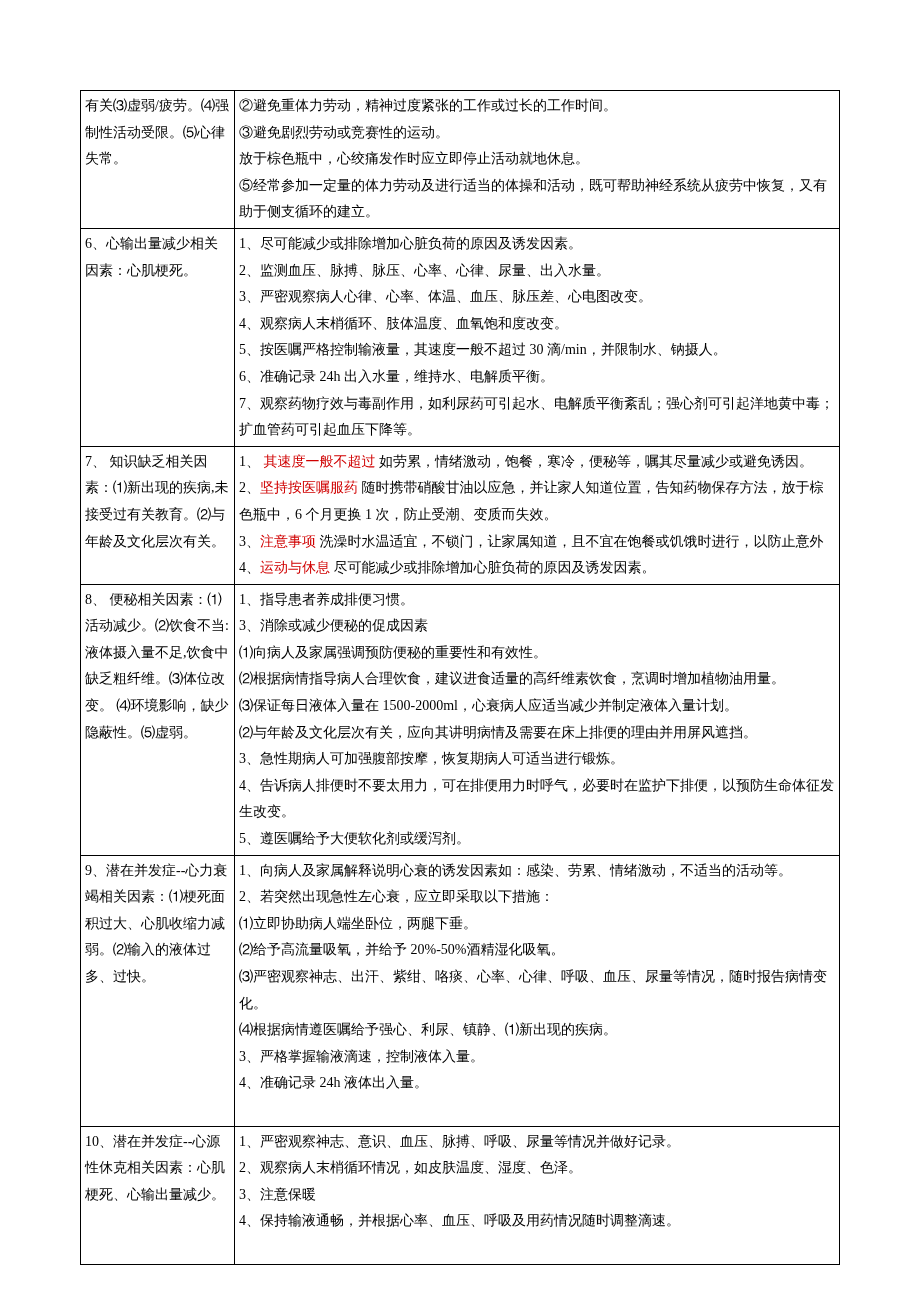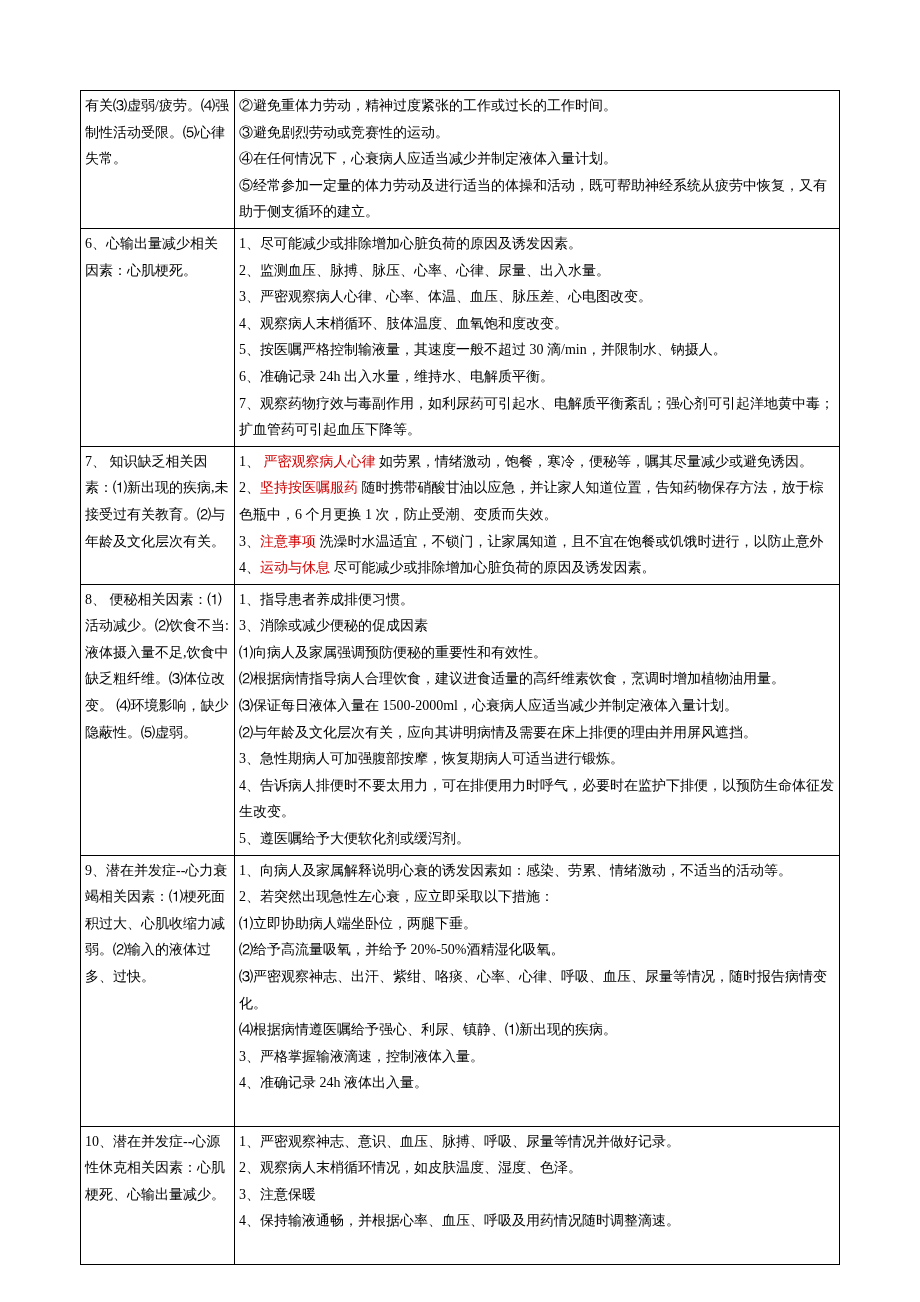--- a/index.html
+++ b/index.html
@@ -40,40 +40,40 @@
 <body>
 
 <div class="page">
   <table>
     <tbody id="tbody">
         <tr>
           <td class="left"><span class="line" data-bind="rows.0.left.0">有关</span><span class="line" data-bind="rows.0.left.1">⑶虚弱/疲劳。</span><span class="line" data-bind="rows.0.left.2">⑷强制性活动受限。</span><span class="line" data-bind="rows.0.left.3">⑸心律失常。</span></td>
           <td>
             <span class="line"><span data-bind="rows.0.right.0.segments.0.t">②避免重体力劳动，精神过度紧张的工作或过长的工作时间。</span></span>
             <span class="line"><span data-bind="rows.0.right.1.segments.0.t">③避免剧烈劳动或竞赛性的运动。</span></span>
-            <span class="line"><span data-bind="rows.0.right.2.segments.0.t">④在任何情况下，心衰病人应适当减少并制定液体入量计划。</span></span>
+            <span class="line"><span data-bind="rows.0.right.2.segments.0.t">放于棕色瓶中，心绞痛发作时应立即停止活动就地休息。</span></span>
             <span class="line"><span data-bind="rows.0.right.3.segments.0.t">⑤经常参加一定量的体力劳动及进行适当的体操和活动，既可帮助神经系统从疲劳中恢复，又有助于侧支循环的建立。</span></span>
           </td>
         </tr>
         <tr>
           <td class="left"><span class="line" data-bind="rows.1.left.0">6、心输出量减少</span><span class="line" data-bind="rows.1.left.1">相关因素：</span><span class="line" data-bind="rows.1.left.2">心肌梗死。</span></td>
           <td>
             <span class="line"><span data-bind="rows.1.right.0.segments.0.t">1、尽可能减少或排除增加心脏负荷的原因及诱发因素。</span></span>
             <span class="line"><span data-bind="rows.1.right.1.segments.0.t">2、监测血压、脉搏、脉压、心率、心律、尿量、出入水量。</span></span>
             <span class="line"><span data-bind="rows.1.right.2.segments.0.t">3、严密观察病人心律、心率、体温、血压、脉压差、心电图改变。</span></span>
             <span class="line"><span data-bind="rows.1.right.3.segments.0.t">4、观察病人末梢循环、肢体温度、血氧饱和度改变。</span></span>
             <span class="line"><span data-bind="rows.1.right.4.segments.0.t">5、按医嘱严格控制输液量，其速度一般不超过 30 滴/min，并限制水、钠摄人。</span></span>
             <span class="line"><span data-bind="rows.1.right.5.segments.0.t">6、准确记录 24h 出入水量，维持水、电解质平衡。</span></span>
             <span class="line"><span data-bind="rows.1.right.6.segments.0.t">7、观察药物疗效与毒副作用，如利尿药可引起水、电解质平衡紊乱；强心剂可引起洋地黄中毒；扩血管药可引起血压下降等。</span></span>
           </td>
         </tr>
         <tr>
           <td class="left"><span class="line" data-bind="rows.2.left.0">7、 知识缺乏</span><span class="line" data-bind="rows.2.left.1">相关因素：</span><span class="line" data-bind="rows.2.left.2">⑴新出现的疾病,未接受过有关教育。</span><span class="line" data-bind="rows.2.left.3">⑵与年龄及文化层次有关。</span></td>
           <td>
-            <span class="line"><span data-bind="rows.2.right.0.segments.0.t">1、 </span><span class="red" data-bind="rows.2.right.0.segments.1.t">严密观察病人心律</span><span data-bind="rows.2.right.0.segments.2.t"> 如劳累，情绪激动，饱餐，寒冷，便秘等，嘱其尽量减少或避免诱因。</span></span>
+            <span class="line"><span data-bind="rows.2.right.0.segments.0.t">1、 </span><span class="red" data-bind="rows.2.right.0.segments.1.t">其速度一般不超过</span><span data-bind="rows.2.right.0.segments.2.t"> 如劳累，情绪激动，饱餐，寒冷，便秘等，嘱其尽量减少或避免诱因。</span></span>
             <span class="line"><span data-bind="rows.2.right.1.segments.0.t">2、</span><span class="red" data-bind="rows.2.right.1.segments.1.t">坚持按医嘱服药</span><span data-bind="rows.2.right.1.segments.2.t"> 随时携带硝酸甘油以应急，并让家人知道位置，告知药物保存方法，放于棕色瓶中，6 个月更换 1 次，防止受潮、变质而失效。</span></span>
             <span class="line"><span data-bind="rows.2.right.2.segments.0.t">3、</span><span class="red" data-bind="rows.2.right.2.segments.1.t">注意事项</span><span data-bind="rows.2.right.2.segments.2.t"> 洗澡时水温适宜，不锁门，让家属知道，且不宜在饱餐或饥饿时进行，以防止意外</span></span>
             <span class="line"><span data-bind="rows.2.right.3.segments.0.t">4、</span><span class="red" data-bind="rows.2.right.3.segments.1.t">运动与休息</span><span data-bind="rows.2.right.3.segments.2.t"> 尽可能减少或排除增加心脏负荷的原因及诱发因素。</span></span>
           </td>
         </tr>
         <tr>
           <td class="left"><span class="line" data-bind="rows.3.left.0">8、 便秘</span><span class="line" data-bind="rows.3.left.1">相关因素：</span><span class="line" data-bind="rows.3.left.2">⑴活动减少。</span><span class="line" data-bind="rows.3.left.3">⑵饮食不当: 液体摄入量不足,饮食中缺乏粗纤维。</span><span class="line" data-bind="rows.3.left.4">⑶体位改变。</span><span class="line" data-bind="rows.3.left.5"> ⑷环境影响，缺少隐蔽性。</span><span class="line" data-bind="rows.3.left.6">⑸虚弱。</span><span class="line" data-bind="rows.3.left.7"></span></td>
           <td>
             <span class="line"><span data-bind="rows.3.right.0.segments.0.t">1、指导患者养成排便习惯。</span></span>
             <span class="line"><span data-bind="rows.3.right.1.segments.0.t">3、消除或减少便秘的促成因素</span></span>

